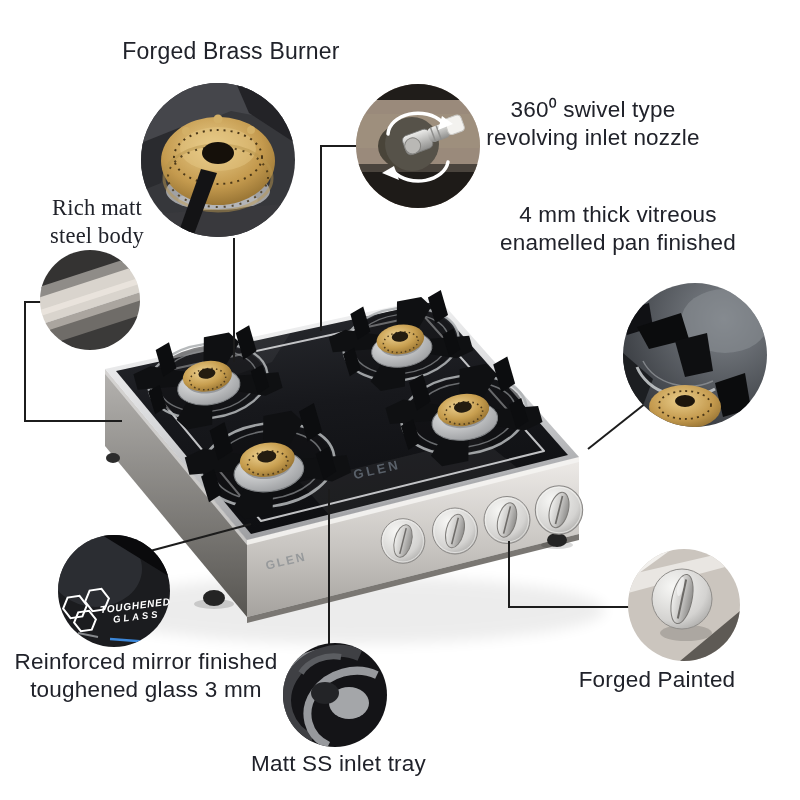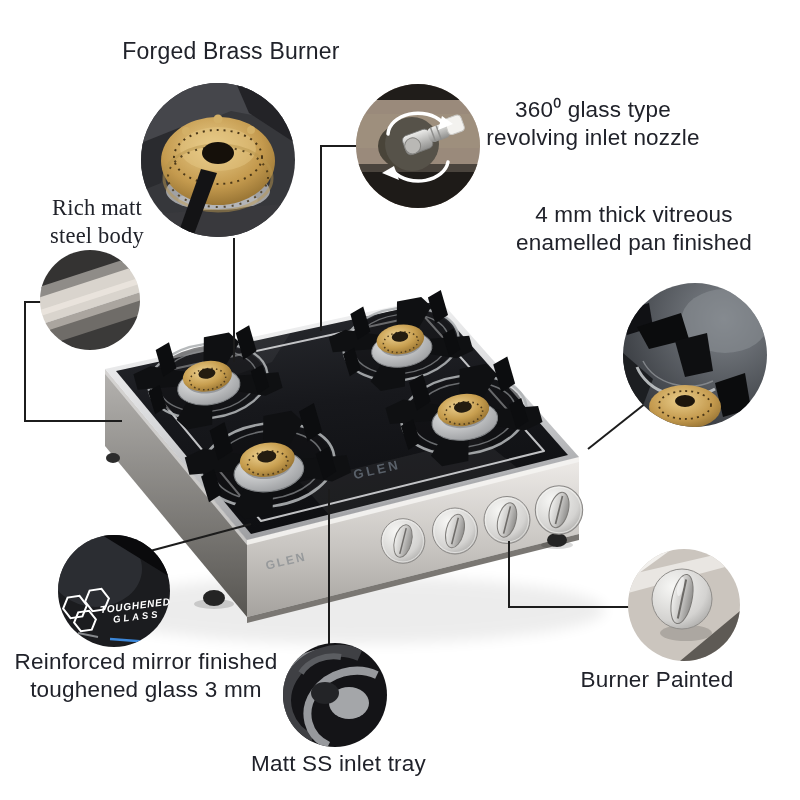--- a/index.html
+++ b/index.html
@@ -306,45 +306,45 @@
       </g>
     </g>
   </g>
 </svg>
 
 <div class="lbl title" style="left:100px;top:37px;width:262px;">
   <span class="ln">Forged Brass Burner</span>
 </div>
 
 <div class="lbl" style="left:462px;top:96px;width:262px;">
-  <span class="ln">360⁰ glass type</span>
+  <span class="ln">360⁰ swivel type</span>
   <span class="ln">revolving inlet nozzle</span>
 </div>
 
 <div class="lbl" style="left:17px;top:194px;width:160px;font-family:Liberation Serif, serif;">
   <span class="ln">Rich matt</span>
   <span class="ln">steel body</span>
 </div>
 
-<div class="lbl" style="left:503px;top:201px;width:262px;">
+<div class="lbl" style="left:487px;top:201px;width:262px;">
   <span class="ln">4 mm thick vitreous</span>
   <span class="ln">enamelled pan finished</span>
 </div>
 
 <div class="lbl" style="left:10px;top:648px;width:272px;">
   <span class="ln">Reinforced mirror finished</span>
   <span class="ln">toughened glass 3 mm</span>
 </div>
 
 <div class="lbl" style="left:231px;top:750px;width:215px;">
   <span class="ln">Matt SS inlet tray</span>
 </div>
 
 <div class="lbl" style="left:542px;top:666px;width:230px;">
-  <span class="ln">Burner Painted</span>
+  <span class="ln">Forged Painted</span>
 </div>
 
 <div class="logo logo-glass">GLEN</div>
 <div class="logo logo-panel">GLEN</div>
 <div class="badge">
   <span class="b1">TOUGHENED</span>
   <span class="b2">GLASS</span>
 </div>
 
 </div>

